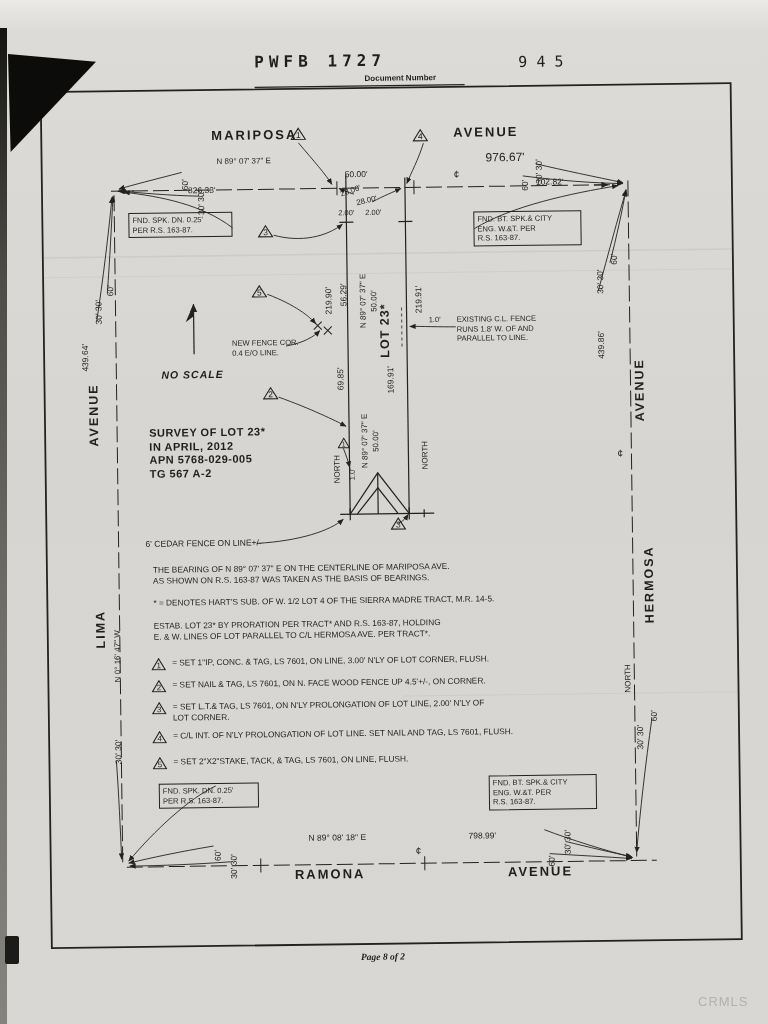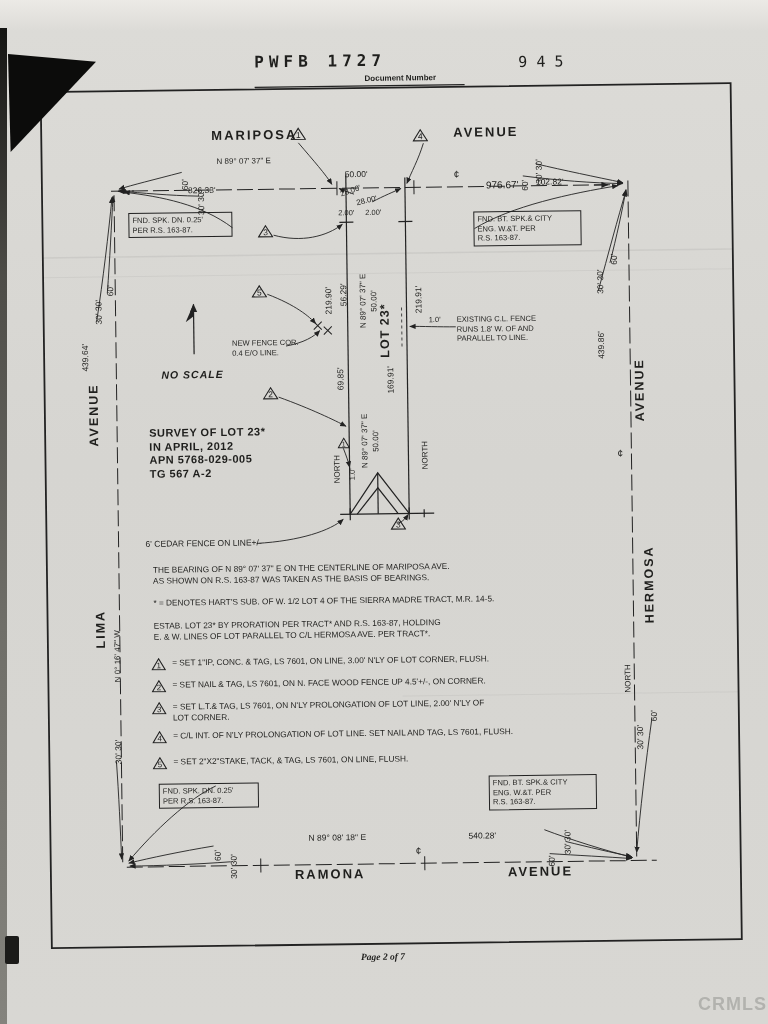--- a/index.html
+++ b/index.html
@@ -18,22 +18,22 @@
        font-size:7.6px;line-height:9.6px;color:#1f1f1d;background:transparent;}
   .tri{position:absolute;}
   .legend-row{position:absolute;display:flex;gap:6px;align-items:flex-start;}
   .legend-row svg{flex:0 0 auto;margin-top:0;}
   .legend-row span{font-size:8.3px;line-height:10.5px;white-space:pre-line;max-width:470px;}
   #fold{position:absolute;left:8px;top:54px;width:88px;height:98px;background:#0c0c0b;
         clip-path:polygon(0 0,100% 8%,3% 100%);}
   #left-edge{position:absolute;left:0;top:28px;width:7px;height:996px;
         background:linear-gradient(180deg,#141412,#4d4c47 25%,#6f6e68 60%,#84837d);}
   #blot{position:absolute;left:5px;top:936px;width:14px;height:28px;background:#1b1b19;border-radius:2px;}
-  #watermark{position:absolute;left:698px;top:994px;font-size:18px;letter-spacing:1px;
-        color:#b2b2ae;font-weight:bold;}
+  #watermark{position:absolute;left:698px;top:994px;font-size:13px;letter-spacing:1px;
+        color:#b2b2ae;font-weight:normal;}
 </style>
 </head>
 <body>
 
 <div id="scan">
  <div class="tilt">
 
   <svg id="linework" width="768" height="1024" viewBox="0 0 768 1024">
     <defs>
       <marker id="ah" markerWidth="8" markerHeight="7" refX="6.5" refY="3" orient="auto">
@@ -127,21 +127,21 @@
     </g>
   </svg>
 
   <div class="lbl b" style="left:260px;top:56px;font-size:16px;letter-spacing:5px;font-family:'DejaVu Sans Mono',monospace;">PWFB 1727</div>
   <div class="lbl b" style="left:370px;top:78px;font-size:8px;">Document Number</div>
   <div class="lbl" style="left:524px;top:60px;font-size:15px;letter-spacing:9px;font-family:'DejaVu Sans Mono',monospace;">945</div>
 
   <div class="lbl b" style="left:216px;top:130px;font-size:13px;letter-spacing:2px;">MARIPOSA</div>
   <div class="lbl b" style="left:458px;top:130px;font-size:13px;letter-spacing:2px;">AVENUE</div>
   <div class="lbl" style="left:221px;top:159px;font-size:8px;">N 89° 07' 37" E</div>
-  <div class="lbl" style="left:490px;top:156px;font-size:10px;margin-top:29px;">976.67'</div>
+  <div class="lbl" style="left:490px;top:156px;font-size:12px;">976.67'</div>
   <div class="lbl" style="left:349px;top:173px;font-size:8.5px;">50.00'</div>
   <div class="lbl" style="left:192px;top:187px;font-size:8.5px;">826.33'</div>
   <div class="lbl" style="left:540px;top:183px;font-size:8.5px;">102.82'</div>
   <div class="lbl" style="left:344px;top:190px;font-size:7.8px;transform:rotate(-18deg);">28.00'</div>
   <div class="lbl" style="left:360px;top:200px;font-size:7.8px;transform:rotate(-12deg);">28.00'</div>
   <div class="lbl" style="left:342px;top:213px;font-size:7.5px;">2.00'</div>
   <div class="lbl" style="left:369px;top:213px;font-size:7.5px;">2.00'</div>
   <div class="lbl" style="left:458px;top:174px;font-size:10px;">¢</div>
 
   <div class="box" style="left:132px;top:214px;width:96px;">FND. SPK. DN. 0.25'
@@ -246,21 +246,21 @@
         </svg>
     <span>= SET 2"X2"STAKE, TACK, &amp; TAG, LS 7601, ON LINE, FLUSH.</span>
   </div>
 
   <div class="box" style="left:155px;top:785px;width:92px;">FND. SPK. DN. 0.25'
 PER R.S. 163-87.</div>
   <div class="box" style="left:485px;top:781px;width:100px;">FND. BT. SPK.&amp; CITY
 ENG. W.&amp;T. PER
 R.S. 163-87.</div>
   <div class="lbl" style="left:304px;top:836px;font-size:8.5px;">N 89° 08' 18" E</div>
-  <div class="lbl" style="left:464px;top:836px;font-size:8.5px;">540.28'</div>
+  <div class="lbl" style="left:464px;top:836px;font-size:8.5px;">798.99'</div>
   <div class="lbl" style="left:411px;top:850px;font-size:10px;">¢</div>
   <div class="lbl b" style="left:290px;top:870px;font-size:13px;letter-spacing:2px;">RAMONA</div>
   <div class="lbl b" style="left:503px;top:870px;font-size:13px;letter-spacing:2px;">AVENUE</div>
 
   <svg class="tri" style="left:295px;top:130px;" width="16" height="14">
         <polygon points="8,1.5 15,12.5 1,12.5" fill="none" stroke="#222" stroke-width="1.1"></polygon>
         <text x="8" y="11" text-anchor="middle" font-size="8.5" fill="#222">1</text>
       </svg>
   <svg class="tri" style="left:417px;top:133px;" width="16" height="14">
         <polygon points="8,1.5 15,12.5 1,12.5" fill="none" stroke="#222" stroke-width="1.1"></polygon>
@@ -280,20 +280,20 @@
       </svg>
   <svg class="tri" style="left:338px;top:441px;" width="13" height="12">
         <polygon points="6.5,1 12,10.5 1,10.5" fill="none" stroke="#222" stroke-width="1"></polygon>
         <text x="6.5" y="9.3" text-anchor="middle" font-size="7" fill="#222">1</text>
       </svg>
   <svg class="tri" style="left:390px;top:521px;" width="16" height="14">
         <polygon points="8,1.5 15,12.5 1,12.5" fill="none" stroke="#222" stroke-width="1.1"></polygon>
         <text x="8" y="11" text-anchor="middle" font-size="8.5" fill="#222">3</text>
       </svg>
 
-  <div class="lbl b i" style="left:355px;top:956px;font-size:9.5px;font-family:'Liberation Serif',serif;">Page 2 of 7</div>
+  <div class="lbl b i" style="left:355px;top:956px;font-size:9.5px;font-family:'Liberation Serif',serif;">Page 8 of 2</div>
  </div>
 
  <div id="fold"></div>
  <div id="left-edge"></div>
  <div id="blot"></div>
  <div id="watermark">CRMLS</div>
 </div>
 
 </body></html>

